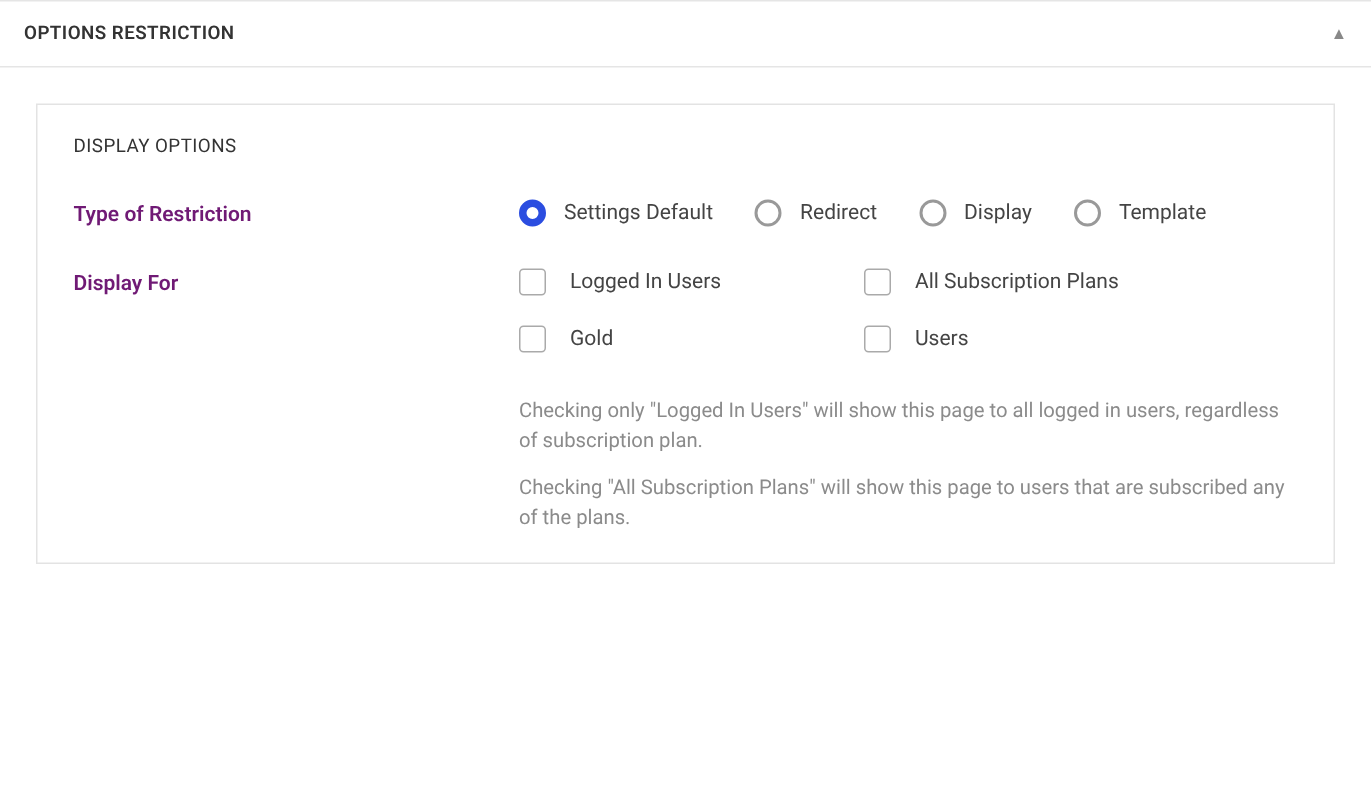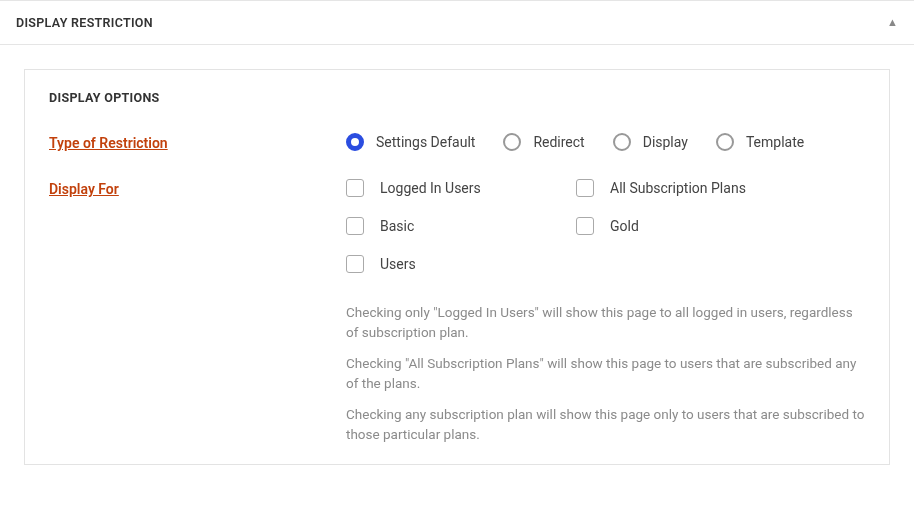--- a/index.html
+++ b/index.html
@@ -29,38 +29,37 @@
       font-size: 11px;
       color: #888;
     }
     .panel-body {
       margin: 24px 24px 0 24px;
       border: 1px solid #e3e3e3;
       padding: 20px 24px 20px 24px;
     }
     .section-title {
       font-size: 12.5px;
-      font-weight: 700;
+      font-weight: 400;
       color: #333;
       letter-spacing: 0.3px;
       margin-bottom: 28px;
     }
     .field-row {
       display: flex;
       margin-bottom: 28px;
     }
     .field-row:last-of-type { margin-bottom: 0; }
     .field-label {
       width: 258px;
       font-size: 14px;
       font-weight: 600;
-      color: #c2410c;
+      color: #701a75;
       padding-top: 2px;
       flex-shrink: 0;
-      text-decoration: underline;
     }
     .field-control {
       flex: 1;
       padding-left: 39px;
     }
     .radio-wrap {
       display: flex;
       gap: 28px;
       flex-wrap: wrap;
     }
@@ -124,21 +123,21 @@
     .help-text p {
       font-size: 13.5px;
       color: #8b8b8b;
       line-height: 1.45;
     }
   </style>
 </head>
 <body>
 
 <div class="panel-header">
-  <span class="panel-title">DISPLAY RESTRICTION</span>
+  <span class="panel-title">OPTIONS RESTRICTION</span>
   <span class="collapse-icon">▲</span>
 </div>
 
 <div class="panel-body">
 
   <div class="section-title">DISPLAY OPTIONS</div>
 
   <div class="field-row">
     <div class="field-label">Type of Restriction</div>
     <div class="field-control">
@@ -170,33 +169,28 @@
         <label class="check">
           <span class="check-box"></span>
           <span class="check-label">Logged In Users</span>
         </label>
         <label class="check">
           <span class="check-box"></span>
           <span class="check-label">All Subscription Plans</span>
         </label>
         <label class="check">
           <span class="check-box"></span>
-          <span class="check-label">Basic</span>
-        </label>
-        <label class="check">
-          <span class="check-box"></span>
           <span class="check-label">Gold</span>
         </label>
         <label class="check">
           <span class="check-box"></span>
           <span class="check-label">Users</span>
         </label>
       </div>
 
       <div class="help-text">
         <p>Checking only "Logged In Users" will show this page to all logged in users, regardless of subscription plan.</p>
         <p>Checking "All Subscription Plans" will show this page to users that are subscribed any of the plans.</p>
-        <p>Checking any subscription plan will show this page only to users that are subscribed to those particular plans.</p>
       </div>
     </div>
   </div>
 
 </div>
 
 </body></html>

